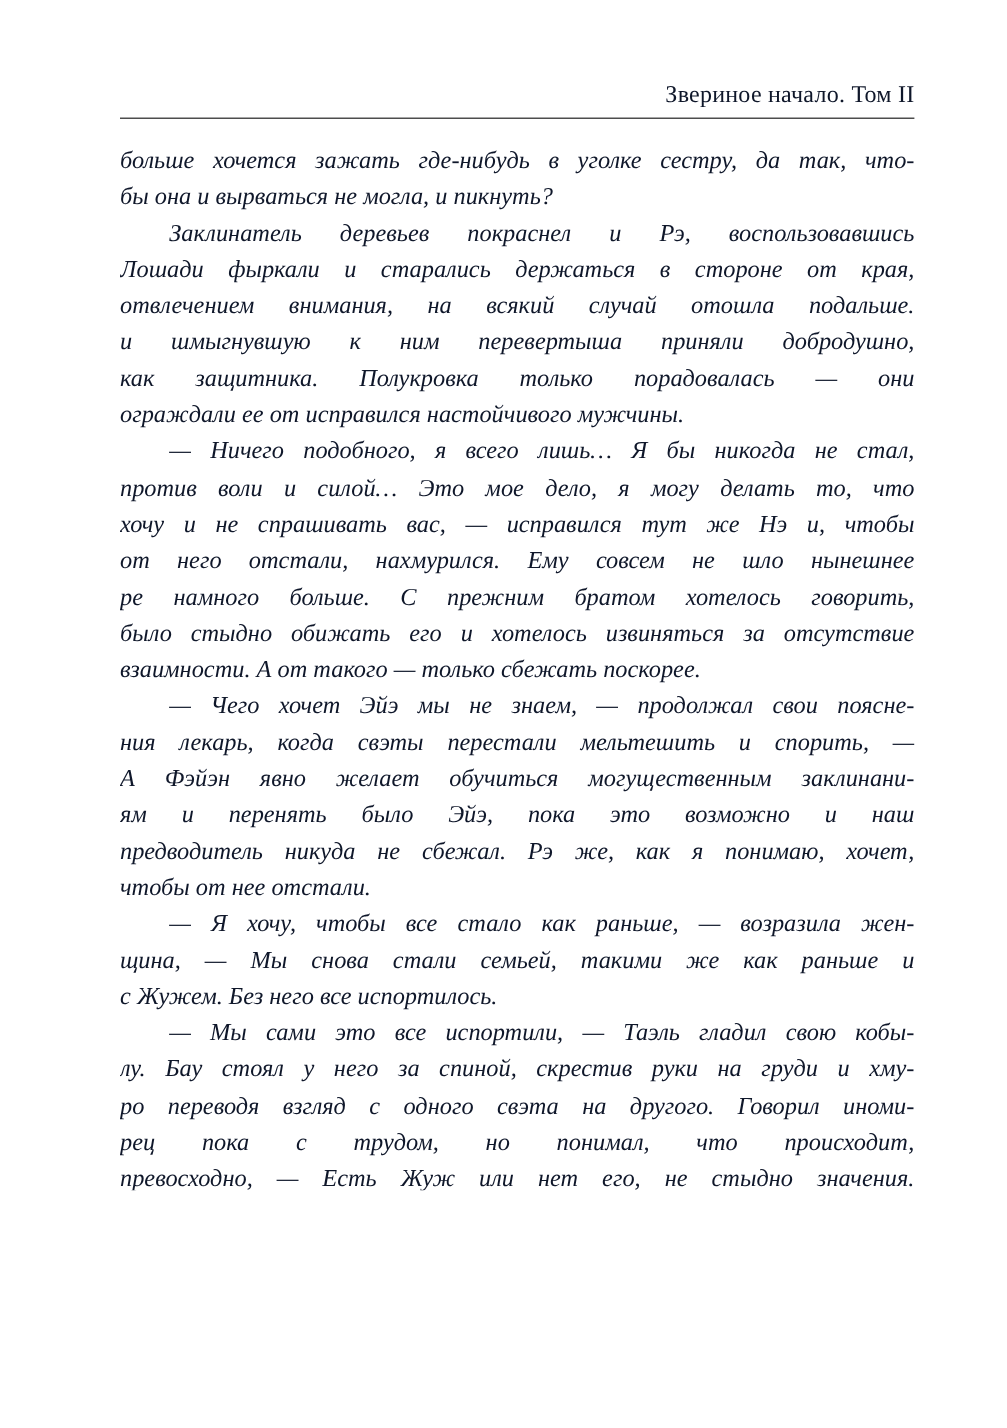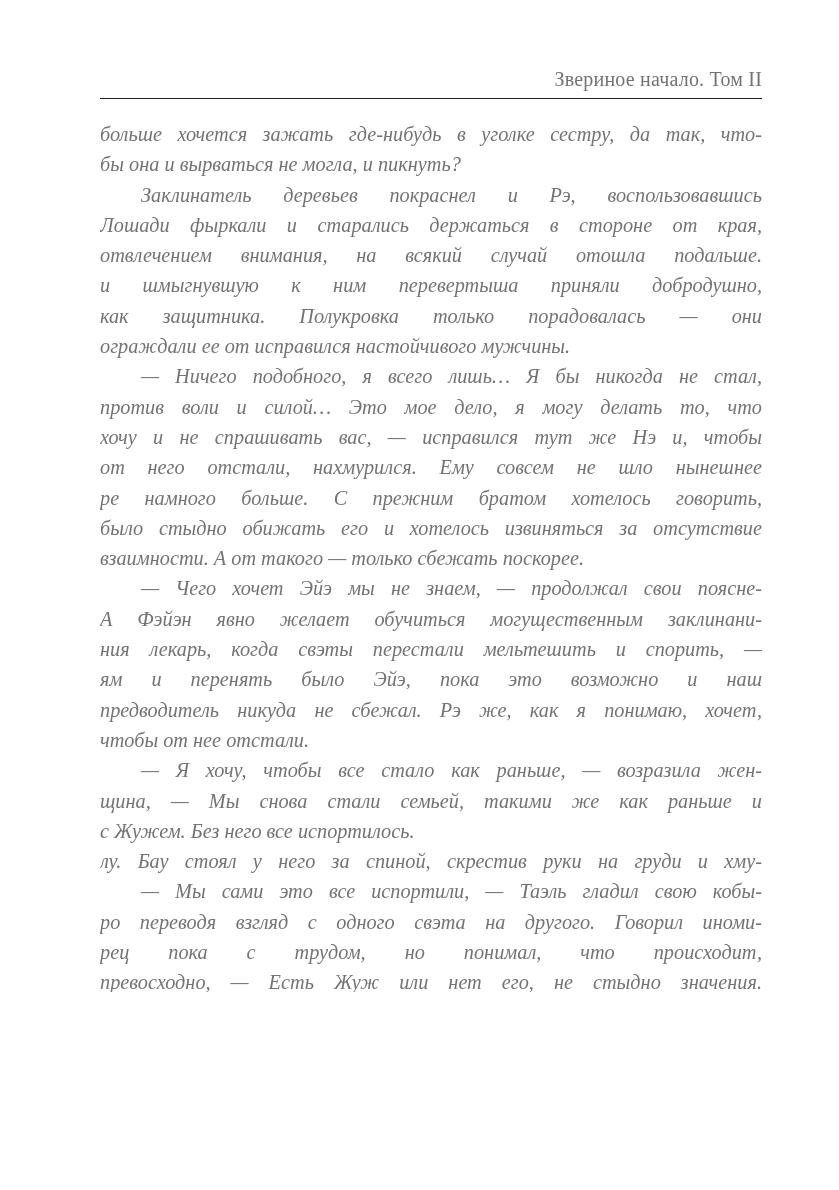--- a/index.html
+++ b/index.html
@@ -5,21 +5,21 @@
   html, body {
     margin: 0;
     padding: 0;
     background: #ffffff;
   }
   .page {
     position: relative;
     width: 839px;
     height: 992px;
     background: #ffffff;
-    color: #737373;
+    color: #0f172a;
     font-family: "Liberation Serif", "DejaVu Serif", serif;
     overflow: hidden;
   }
   .header {
     position: absolute;
     left: 100px;
     top: 68px;
     width: 662px;
     border-bottom: 1.5px solid #222222;
     padding-bottom: 7px;
@@ -96,34 +96,34 @@
         <div class="line indent">— Ничего подобного, я всего лишь… Я бы никогда не стал,</div>
         <div class="line">против воли и силой… Это мое дело, я могу делать то, что</div>
         <div class="line">хочу и не спрашивать вас, — исправился тут же Нэ и, чтобы</div>
         <div class="line">от него отстали, нахмурился. Ему совсем не шло нынешнее</div>
         <div class="line">ре намного больше. С прежним братом хотелось говорить,</div>
         <div class="line">было стыдно обижать его и хотелось извиняться за отсутствие</div>
         <div class="line last">взаимности. А от такого — только сбежать поскорее.</div>
       </div>
       <div class="paragraph">
         <div class="line indent">— Чего хочет Эйэ мы не знаем, — продолжал свои поясне-</div>
+        <div class="line">ния лекарь, когда свэты перестали мельтешить и спорить, —</div>
         <div class="line">А Фэйэн явно желает обучиться могущественным заклинани-</div>
-        <div class="line">ния лекарь, когда свэты перестали мельтешить и спорить, —</div>
         <div class="line">ям и перенять было Эйэ, пока это возможно и наш</div>
         <div class="line">предводитель никуда не сбежал. Рэ же, как я понимаю, хочет,</div>
         <div class="line last">чтобы от нее отстали.</div>
       </div>
       <div class="paragraph">
         <div class="line indent">— Я хочу, чтобы все стало как раньше, — возразила жен-</div>
         <div class="line">щина, — Мы снова стали семьей, такими же как раньше и</div>
         <div class="line last">с Жужем. Без него все испортилось.</div>
       </div>
       <div class="paragraph">
+        <div class="line indent">— Мы сами это все испортили, — Таэль гладил свою кобы-</div>
         <div class="line">лу. Бау стоял у него за спиной, скрестив руки на груди и хму-</div>
-        <div class="line indent">— Мы сами это все испортили, — Таэль гладил свою кобы-</div>
         <div class="line">ро переводя взгляд с одного свэта на другого. Говорил иноми-</div>
         <div class="line">рец пока с трудом, но понимал, что происходит,</div>
         <div class="line">превосходно, — Есть Жуж или нет его, не стыдно значения.</div>
         <div class="line last">Каждый каждого в чем-то подозревает, каждый на каждого</div>
       </div>
     </div>
 
   <div class="footer-rule"></div>
   <div class="page-number">15</div>
 </div>

